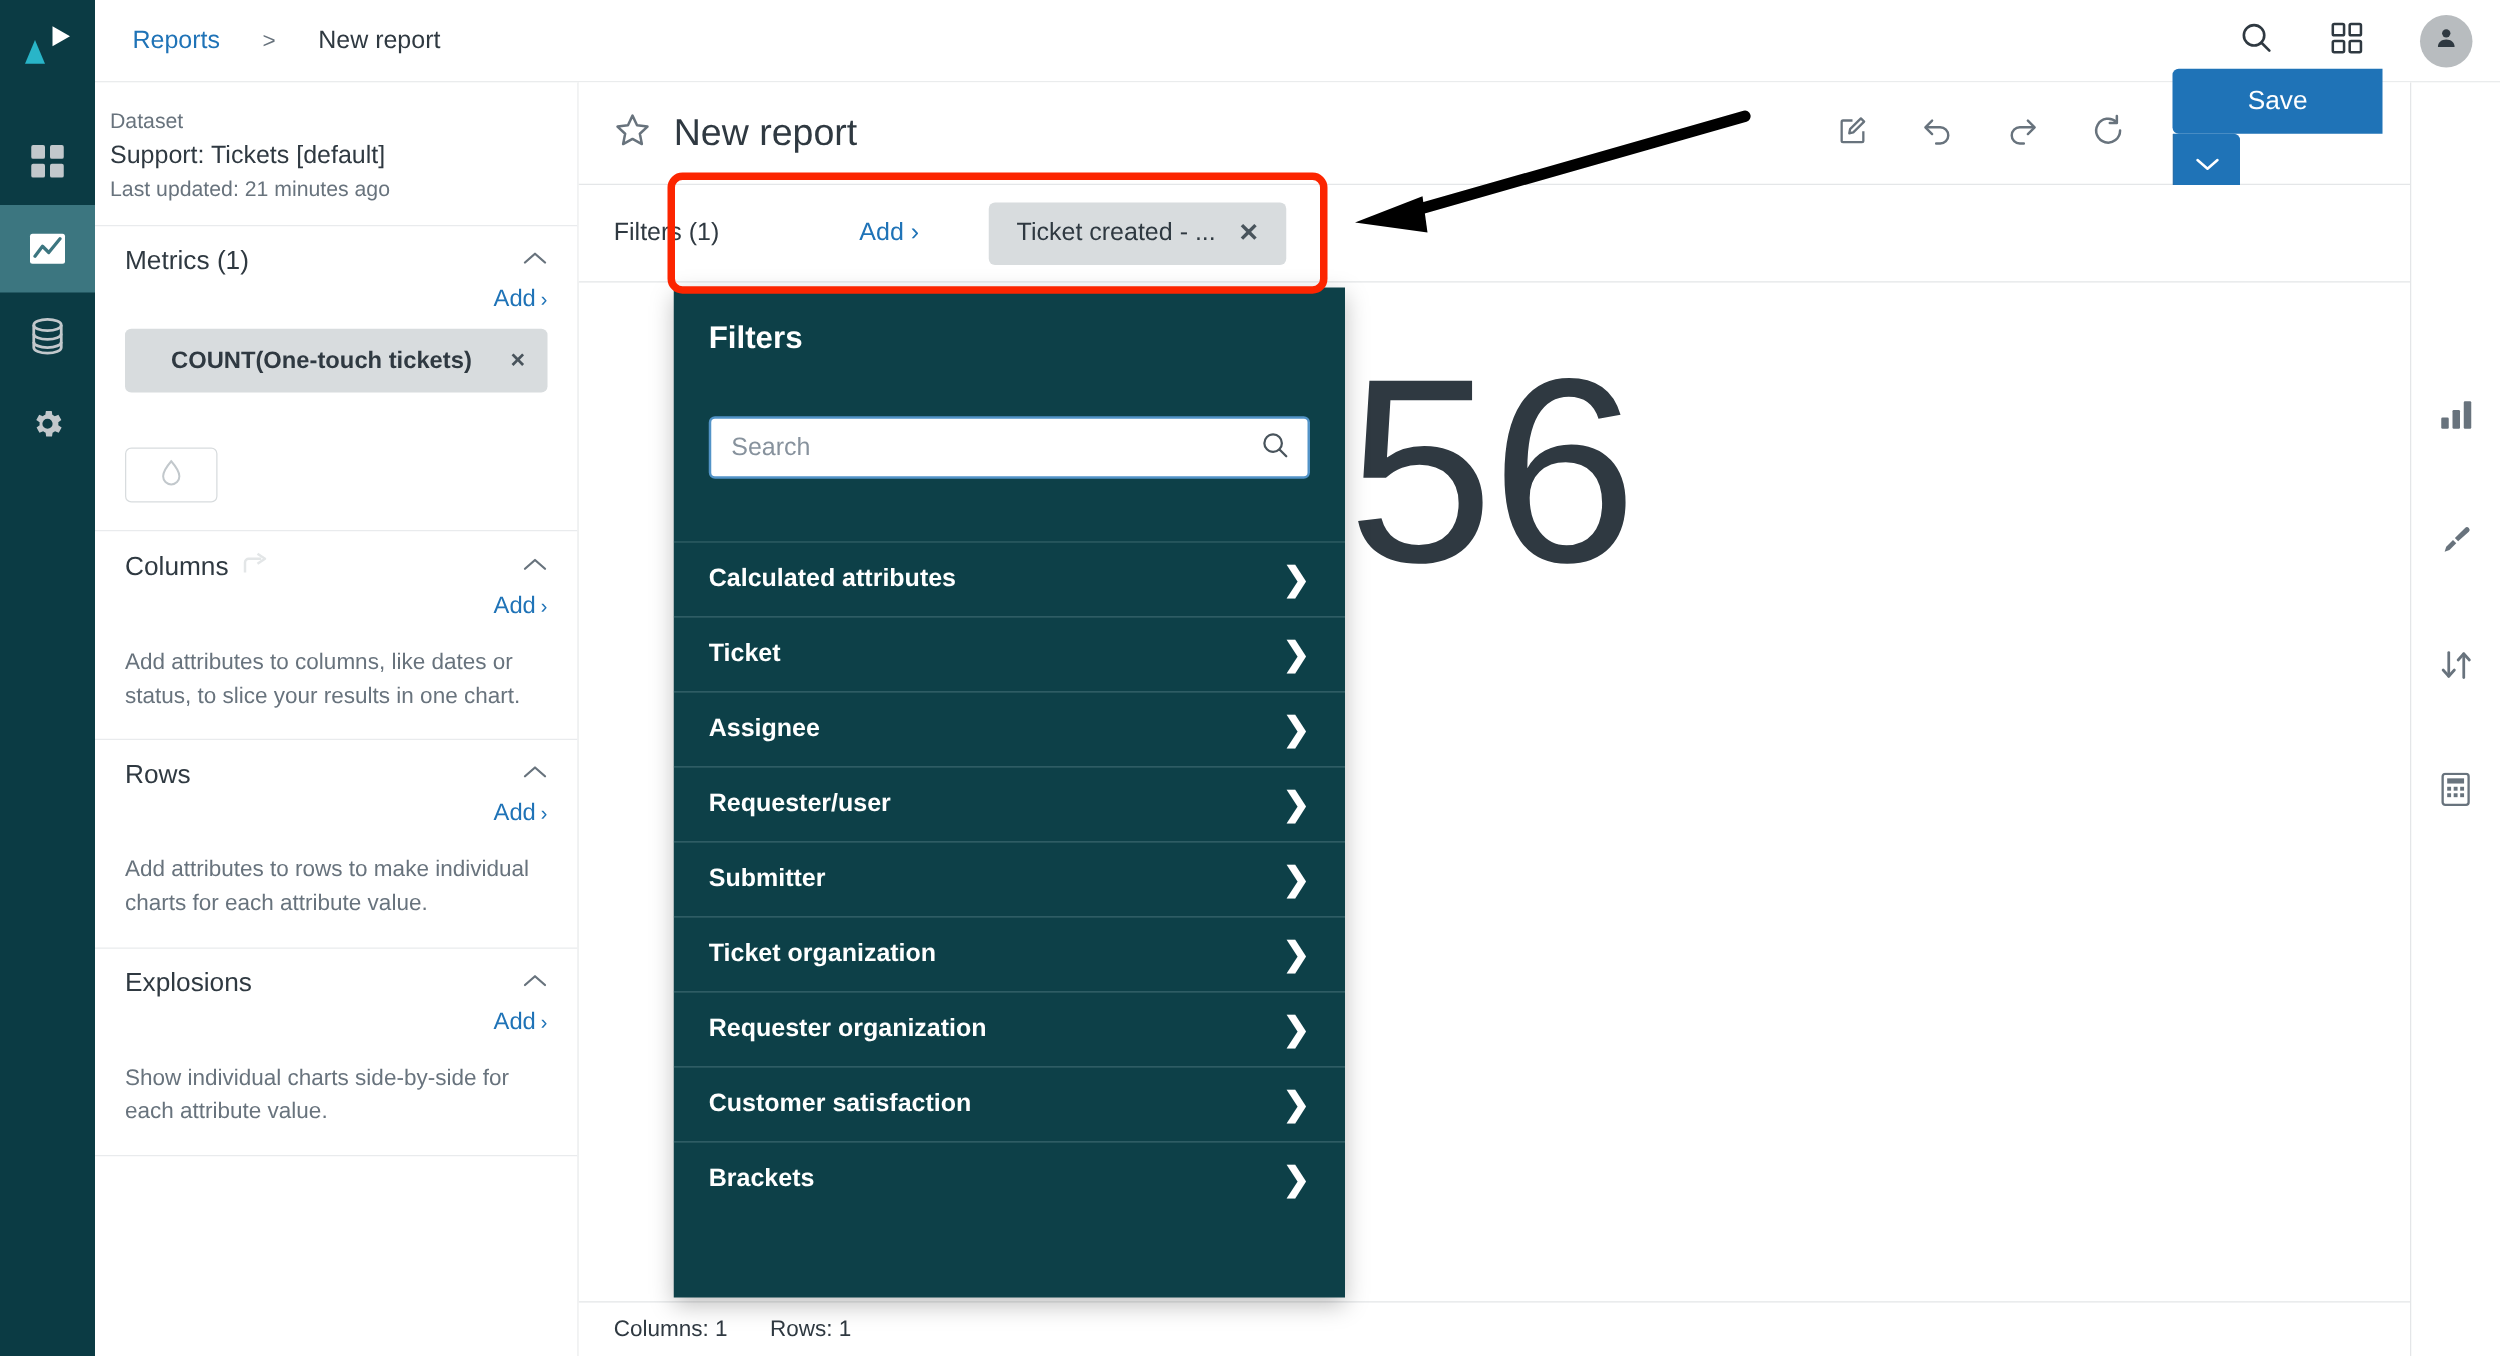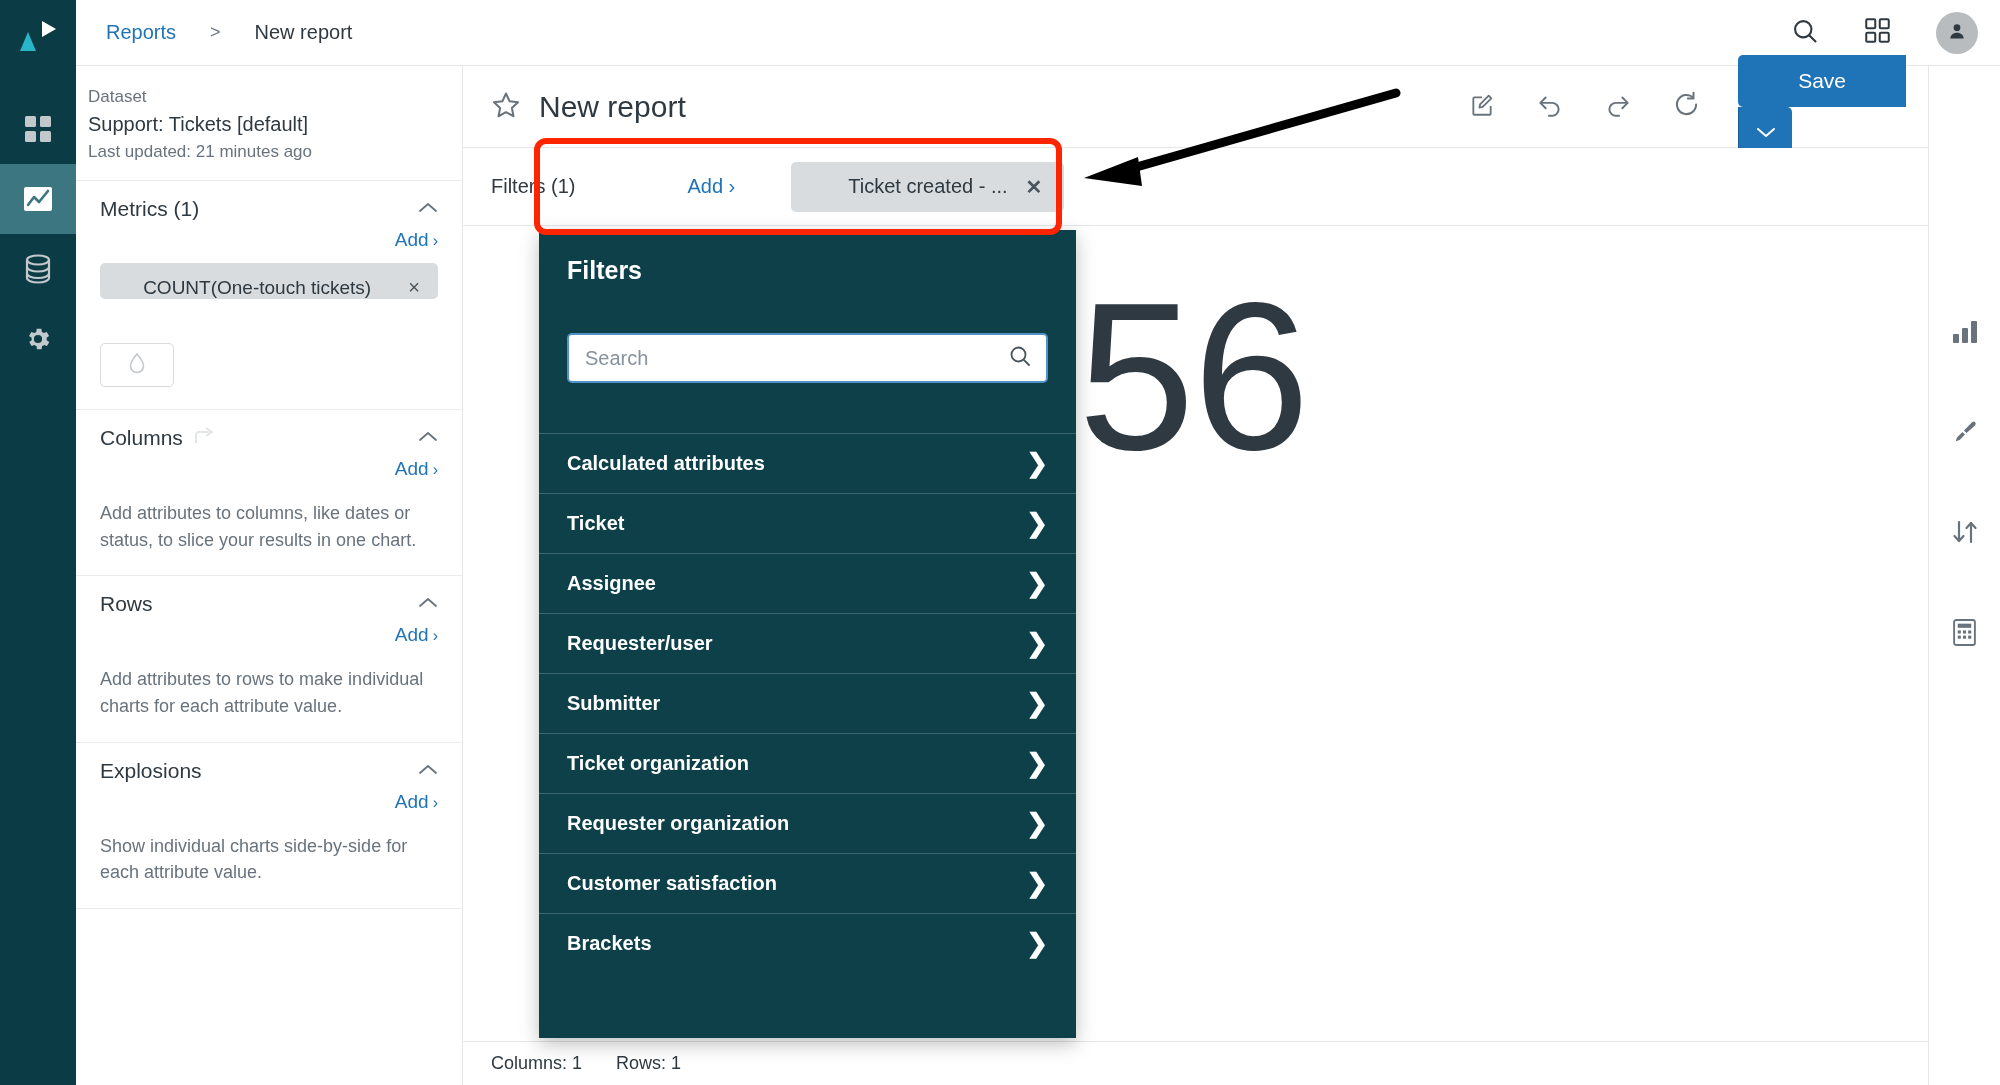--- a/index.html
+++ b/index.html
@@ -64,21 +64,21 @@
   .sec-head { display: flex; align-items: center; }
   .sec-title { font-size: 21px; color: #2f3941; }
   .sec-icon-share { margin-left: 10px; opacity: .45; }
   .sec-chev { margin-left: auto; color: #68737d; }
   .sec-add { text-align: right; margin-top: 8px; }
   .add-link { color: #1f73b7; font-size: 19px; cursor: pointer; white-space: nowrap; }
   .add-link .car { font-size: 16px; margin-left: 4px; }
   .sec-desc { font-size: 18px; color: #68737d; line-height: 1.48; margin-top: 20px; }
   .chip {
     margin-top: 12px; background: #d8dcde; border-radius: 5px;
-    height: 36px; display: flex; align-items: flex-end; padding: 0 18px 0 22px; cursor: pointer;
+    height: 51px; display: flex; align-items: center; padding: 0 18px 0 22px; cursor: pointer; font-weight: bold;
   }
   .chip-text { font-size: 19px; color: #2f3941; flex: 1; text-align: center; }
   .chip-x { font-size: 20px; color: #49545c; margin-left: 16px; cursor: pointer; }
   .drop-btn {
     margin-top: 44px; width: 74px; height: 44px; border: 1px solid #d8dcde;
     border-radius: 5px; display: flex; align-items: center; justify-content: center; cursor: pointer;
   }
 
   
   .center { flex: 1; display: flex; flex-direction: column; min-width: 0; background:#fff; }
@@ -106,21 +106,21 @@
     height: 78px; flex: 0 0 78px; display: flex; align-items: center;
     padding: 0 28px; background: #fff; border-bottom: 1px solid #e4e6e8;
   }
   .f-label { font-size: 20px; color: #2f3941; }
   .f-add { color: #1f73b7; font-size: 20px; margin-left: 112px; cursor: pointer; }
   .f-chip {
     margin-left: 56px; background: #d8dcde; border-radius: 5px; height: 50px;
     display: flex; align-items: center; padding: 0 22px; cursor: pointer; min-width: 215px;
     justify-content: center;
   }
-  .f-chip-text { font-size: 20px; color: #2f3941; margin-left: 35px; }
+  .f-chip-text { font-size: 20px; color: #2f3941; }
   .f-chip-x { font-size: 20px; color: #49545c; margin-left: 18px; font-weight: bold; }
 
   
   .canvas { flex: 1; position: relative; display: flex; align-items: flex-start; justify-content: center;
             padding-top: 10px; overflow: hidden; }
   .bignum { font-size: 210px; color: #2f3941; line-height: 1; letter-spacing: -2px;
             margin-left: -120px; margin-top: 36px; font-weight: 400; }
 
   
   .statusbar {

